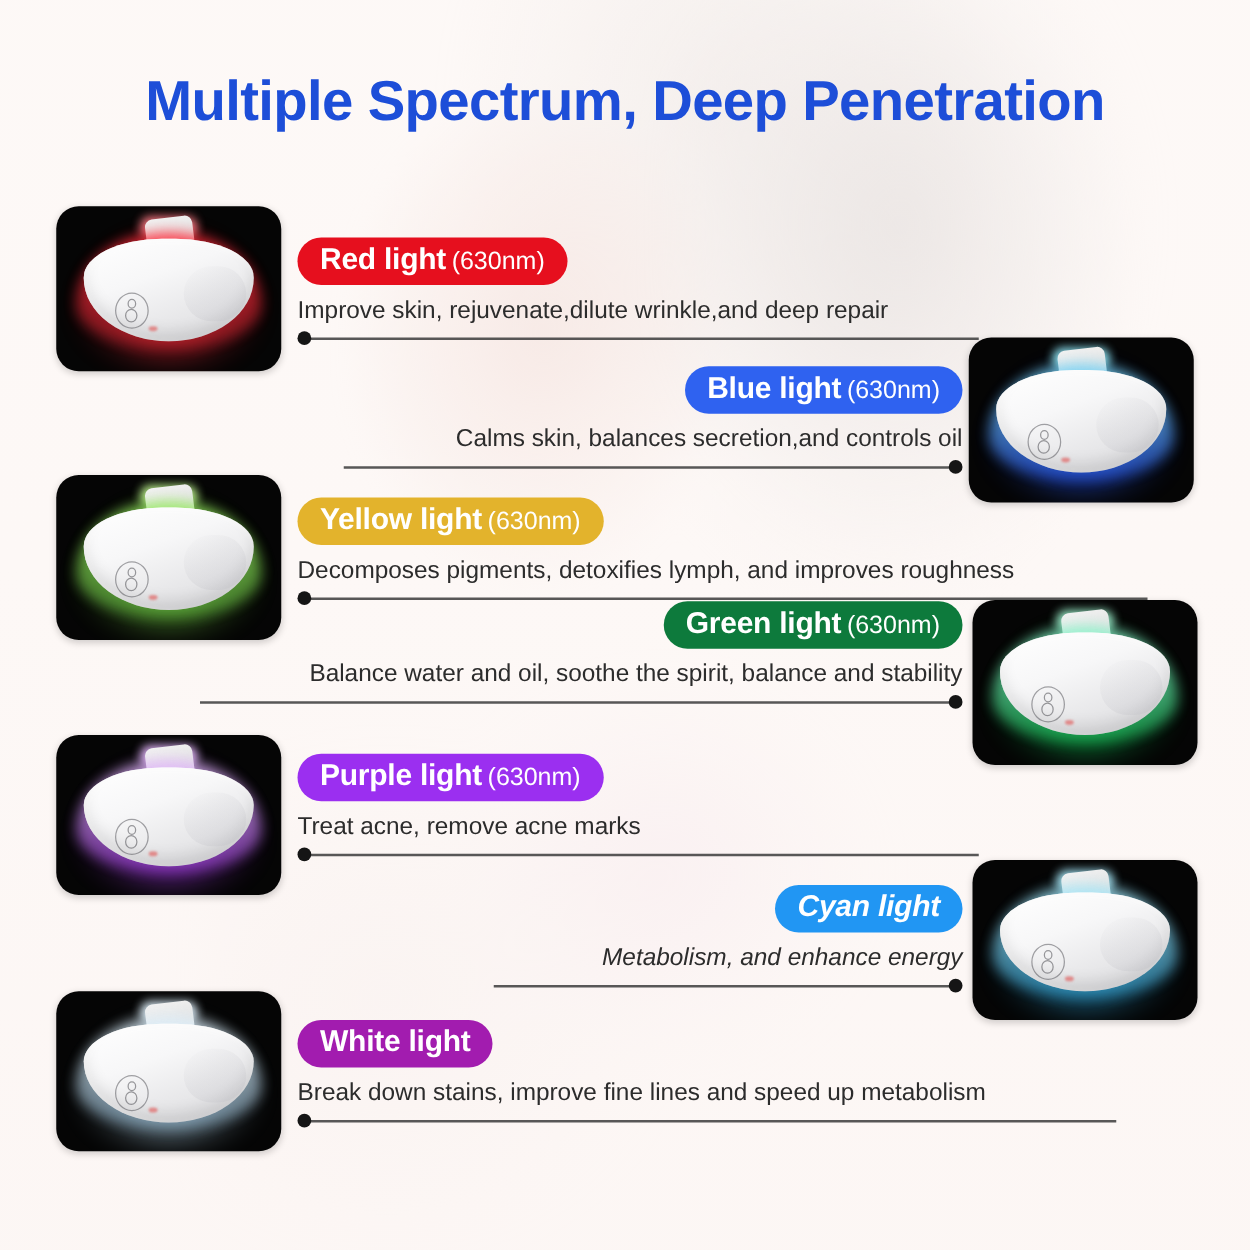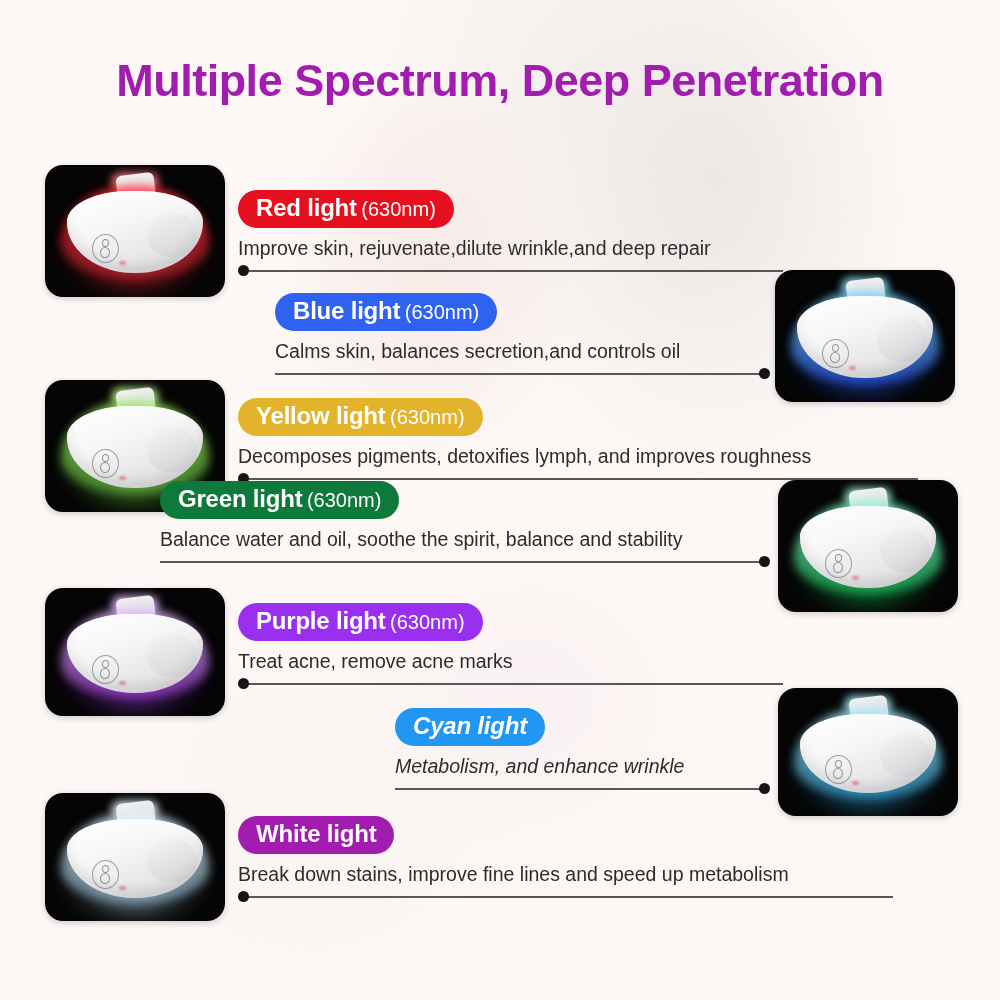--- a/index.html
+++ b/index.html
@@ -34,21 +34,21 @@
       radial-gradient(ellipse 300px 260px at 140px 280px, rgba(233,216,214,.35) 0%, rgba(246,238,236,0) 78%);
     filter:blur(18px);
   }
   .bg-photo .veil{
     position:absolute;inset:0;
     background:linear-gradient(180deg, rgba(253,249,247,.55) 0%, rgba(253,248,246,.62) 45%, rgba(252,246,244,.78) 100%);
   }
   
   .title{
     position:absolute;left:0;right:0;top:55px;text-align:center;
-    font-size:45px;font-weight:bold;color:#a21caf;letter-spacing:-.5px;
+    font-size:45px;font-weight:bold;color:#1d4ed8;letter-spacing:-.5px;
     white-space:nowrap;
   }
   
   .device{
     position:absolute;border-radius:18px;background:#050505;overflow:hidden;
     box-shadow:0 2px 6px rgba(0,0,0,.18);
   }
   .device .glowhalo{
     position:absolute;left:8%;top:14%;width:84%;height:78%;
     border-radius:50%/48%;filter:blur(13px);opacity:.95;
@@ -108,21 +108,21 @@
     font-size:19.5px;color:#2c2c2c;white-space:nowrap;margin-top:9px;
   }
   .rule{position:relative;height:14px;margin-top:4px;}
   .rule .line{
     position:absolute;top:6px;height:1.6px;background:#3b3b3b;opacity:.85;
   }
   .rule .dot{
     position:absolute;top:1px;width:11px;height:11px;border-radius:50%;
     background:#151515;
   }
-  .align-right{text-align:left;}
+  .align-right{text-align:right;}
 </style>
 </head>
 <body>
 
 <div id="page">
 
   <div class="bg-photo">
     <div class="skin"></div>
     <div class="hair"></div>
     <div class="lowlight"></div>
@@ -280,21 +280,21 @@
       <span class="line" style="left:5px;right:0;"></span>
       <span class="dot" style="left:0;"></span>
     </div>
   </div>
 
   <div class="row align-right" style="left:395px;top:708px;width:375px;font-style:italic;">
     <span class="pill" style="background:#2196f3;">
       <span class="name">Cyan light</span>
       <span class="nm"></span>
     </span>
-    <div class="desc">Metabolism, and enhance wrinkle</div>
+    <div class="desc">Metabolism, and enhance energy</div>
     <div class="rule">
       <span class="line" style="left:0;right:5px;"></span>
       <span class="dot" style="right:0;"></span>
     </div>
   </div>
 
   <div class="row" style="left:238px;top:816px;width:655px;">
     <span class="pill" style="background:#a21caf;">
       <span class="name">White light</span>
       <span class="nm"></span>

